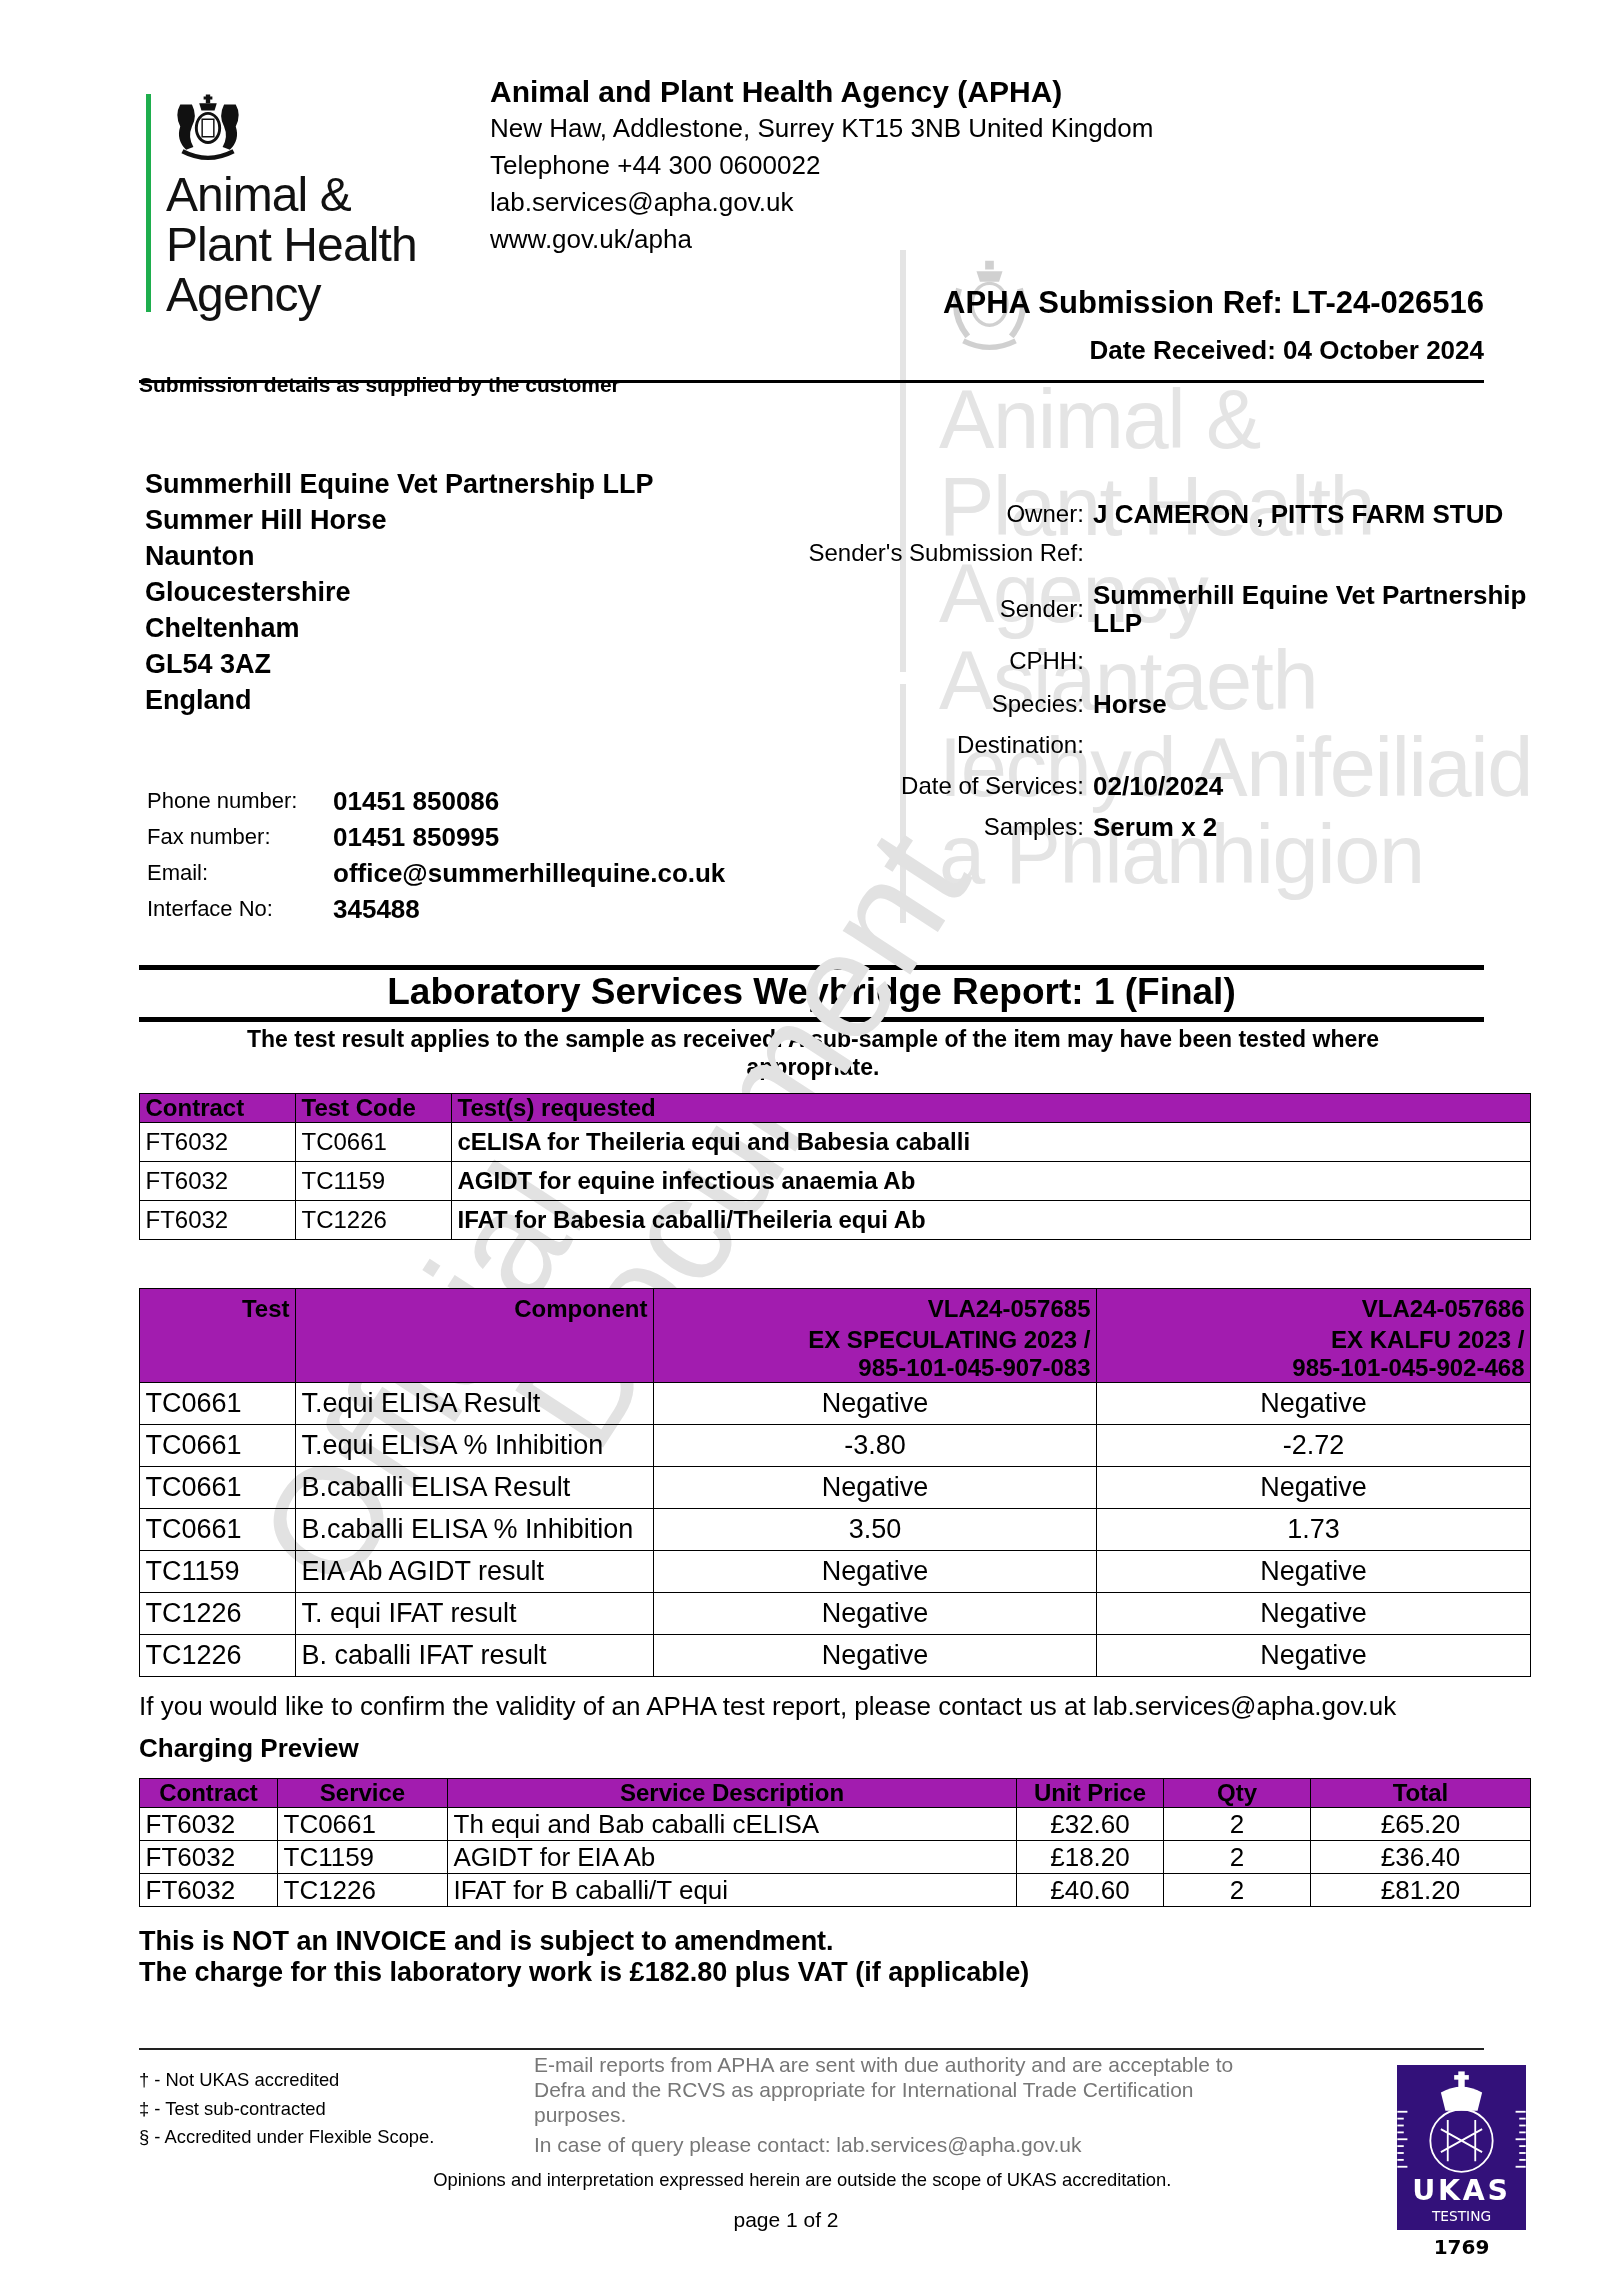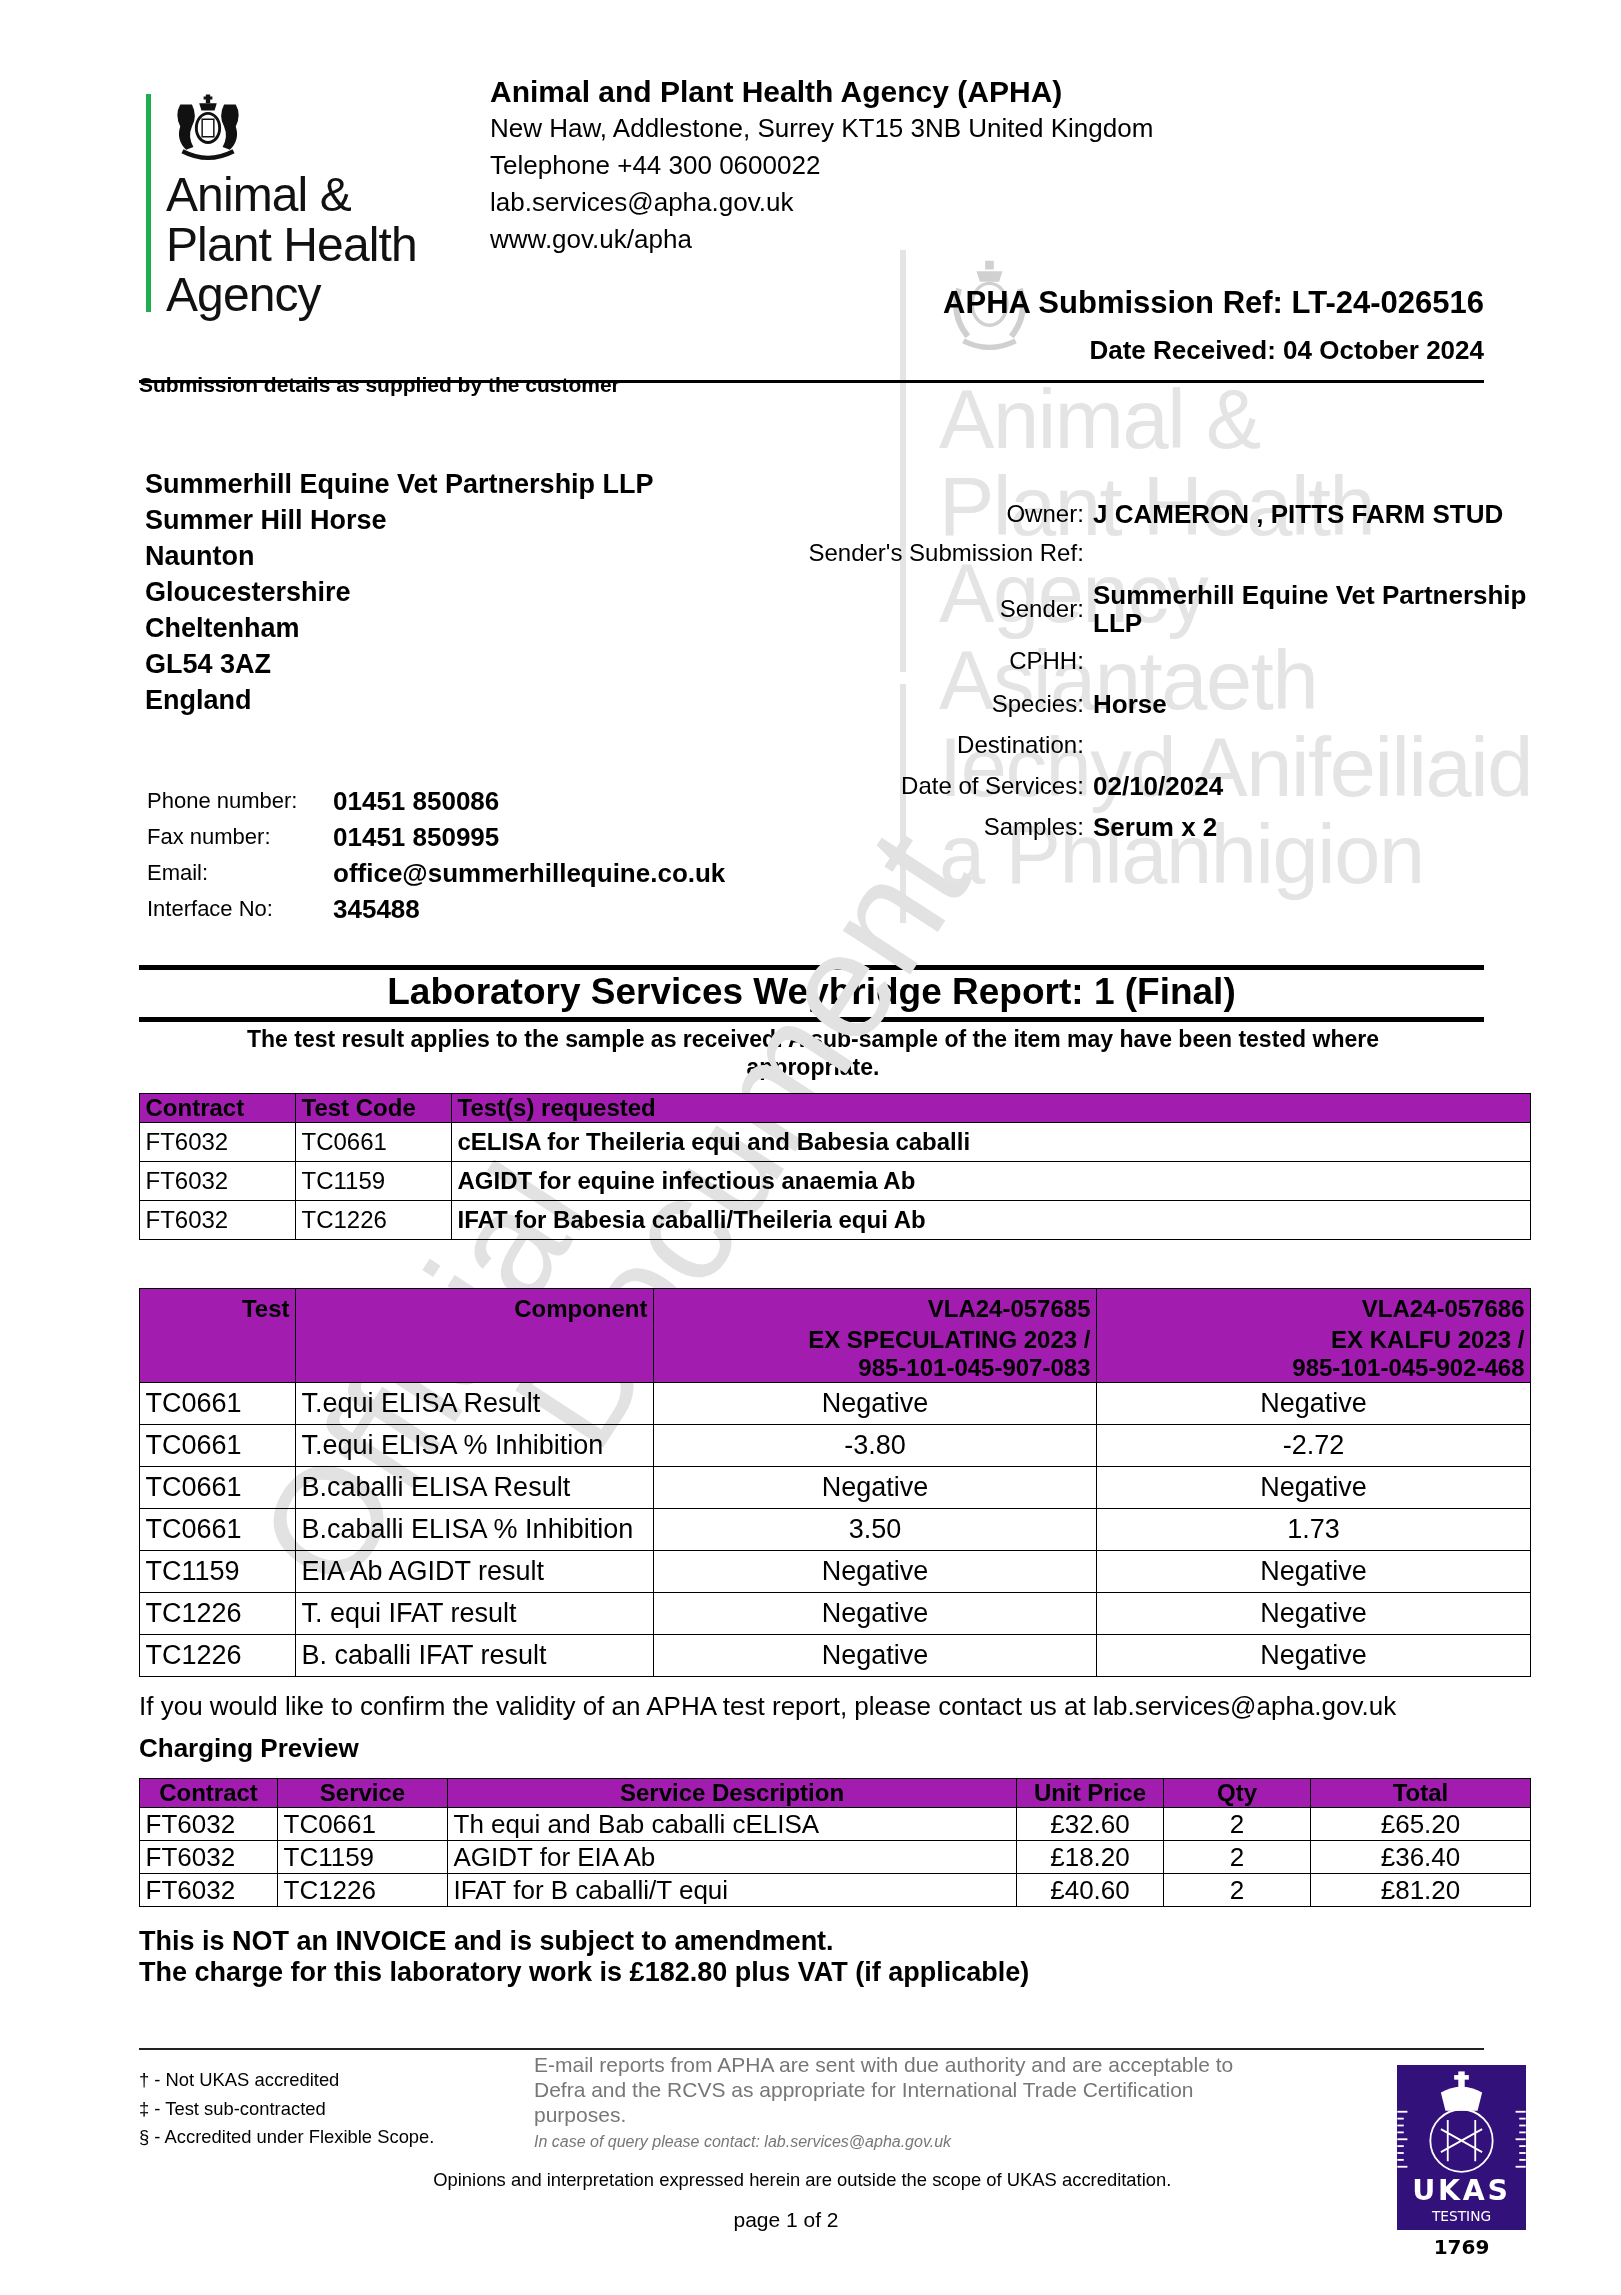--- a/index.html
+++ b/index.html
@@ -77,21 +77,21 @@
   .notinv { left: 139px; top: 1926px; font-size: 27px; font-weight: bold; line-height: 31px; }
 
   
   .wm-diag { left: 354px; top: 1469px; font-size: 152px; color: #e2e2e2; transform: rotate(-57deg); transform-origin: left center; white-space: nowrap; line-height: 138px; z-index: 0; pointer-events: none; }
   .front { z-index: 2; }
 
   
   .rule-foot { left: 139px; top: 2048px; width: 1345px; height: 2.3px; background: #222; }
   .keys { left: 139px; top: 2066px; font-size: 18.4px; line-height: 28.5px; }
   .emailnote { left: 534px; top: 2052px; font-size: 21px; color: #777; line-height: 25px; width: 735px; }
-  .query { left: 534px; top: 2133px; font-size: 16px; color: #777; font-style: italic; }
+  .query { left: 534px; top: 2133px; font-size: 21px; color: #777; }
   .opinions { left: 139px; top: 2169px; width: 1345px; text-align: center; font-size: 18.4px; padding-right: 18.4px; }
   .pageno { left: 139px; top: 2208px; width: 1345px; text-align: center; font-size: 21px; padding-right: 51px; }
 
   .ukas { left: 1397px; top: 2065px; width: 129px; height: 165px; background: #33117a; }
   .ukas-num { left: 1397px; top: 2235px; width: 129px; text-align: center; font-size: 20px; font-weight: bold; font-family: "DejaVu Sans", sans-serif; }
 </style>
 </head>
 <body>
 
 <div class="abs wm-bar1"></div>

